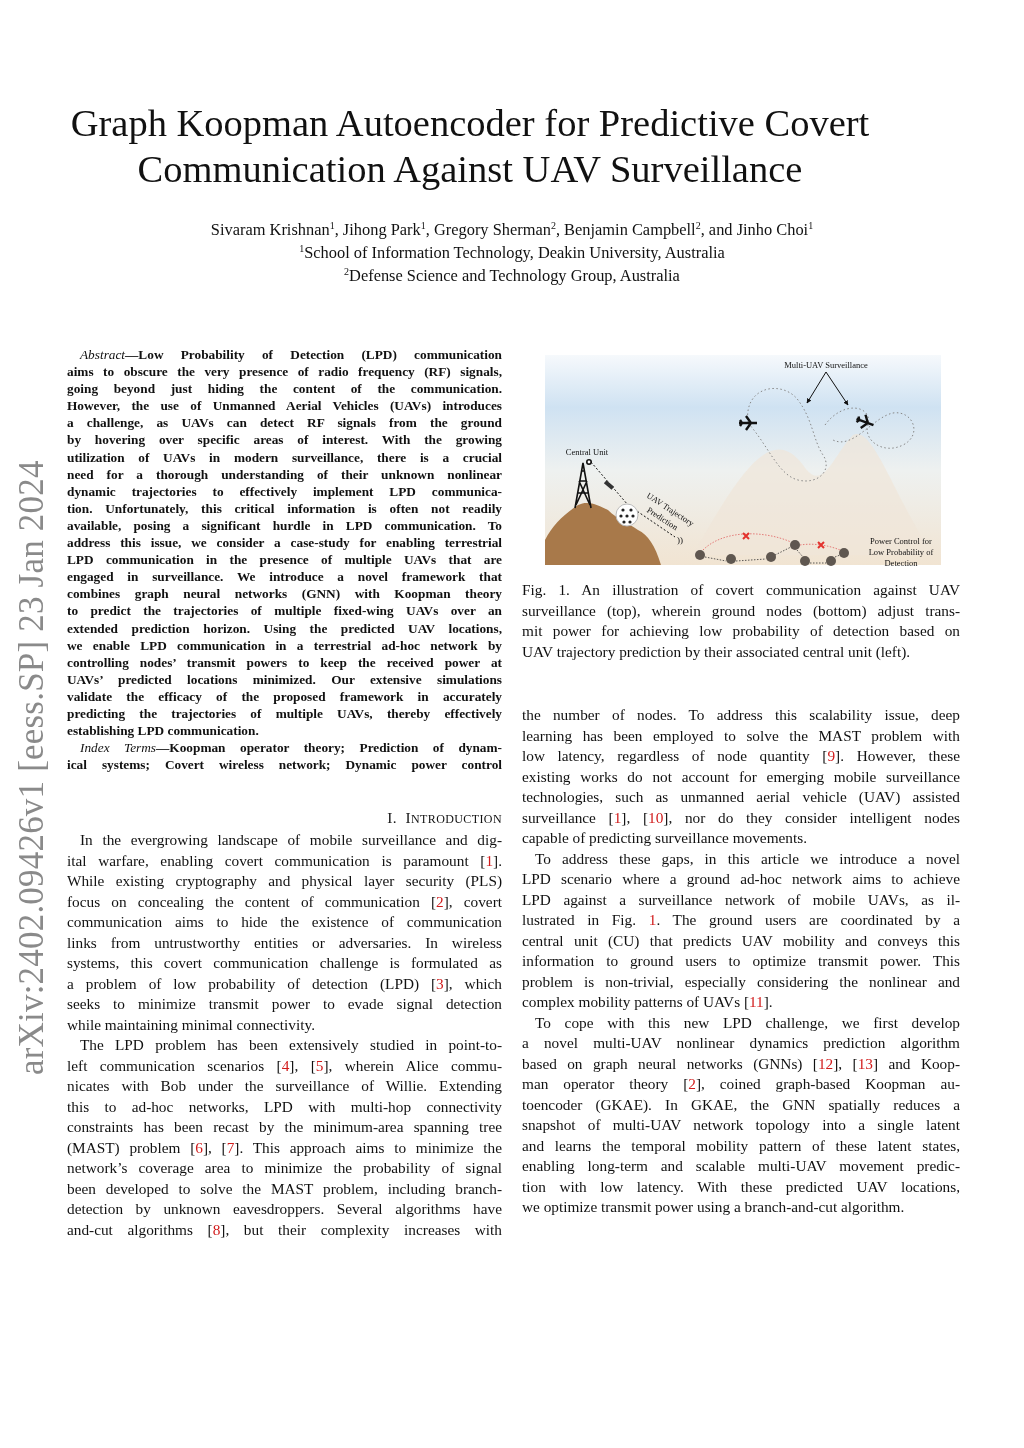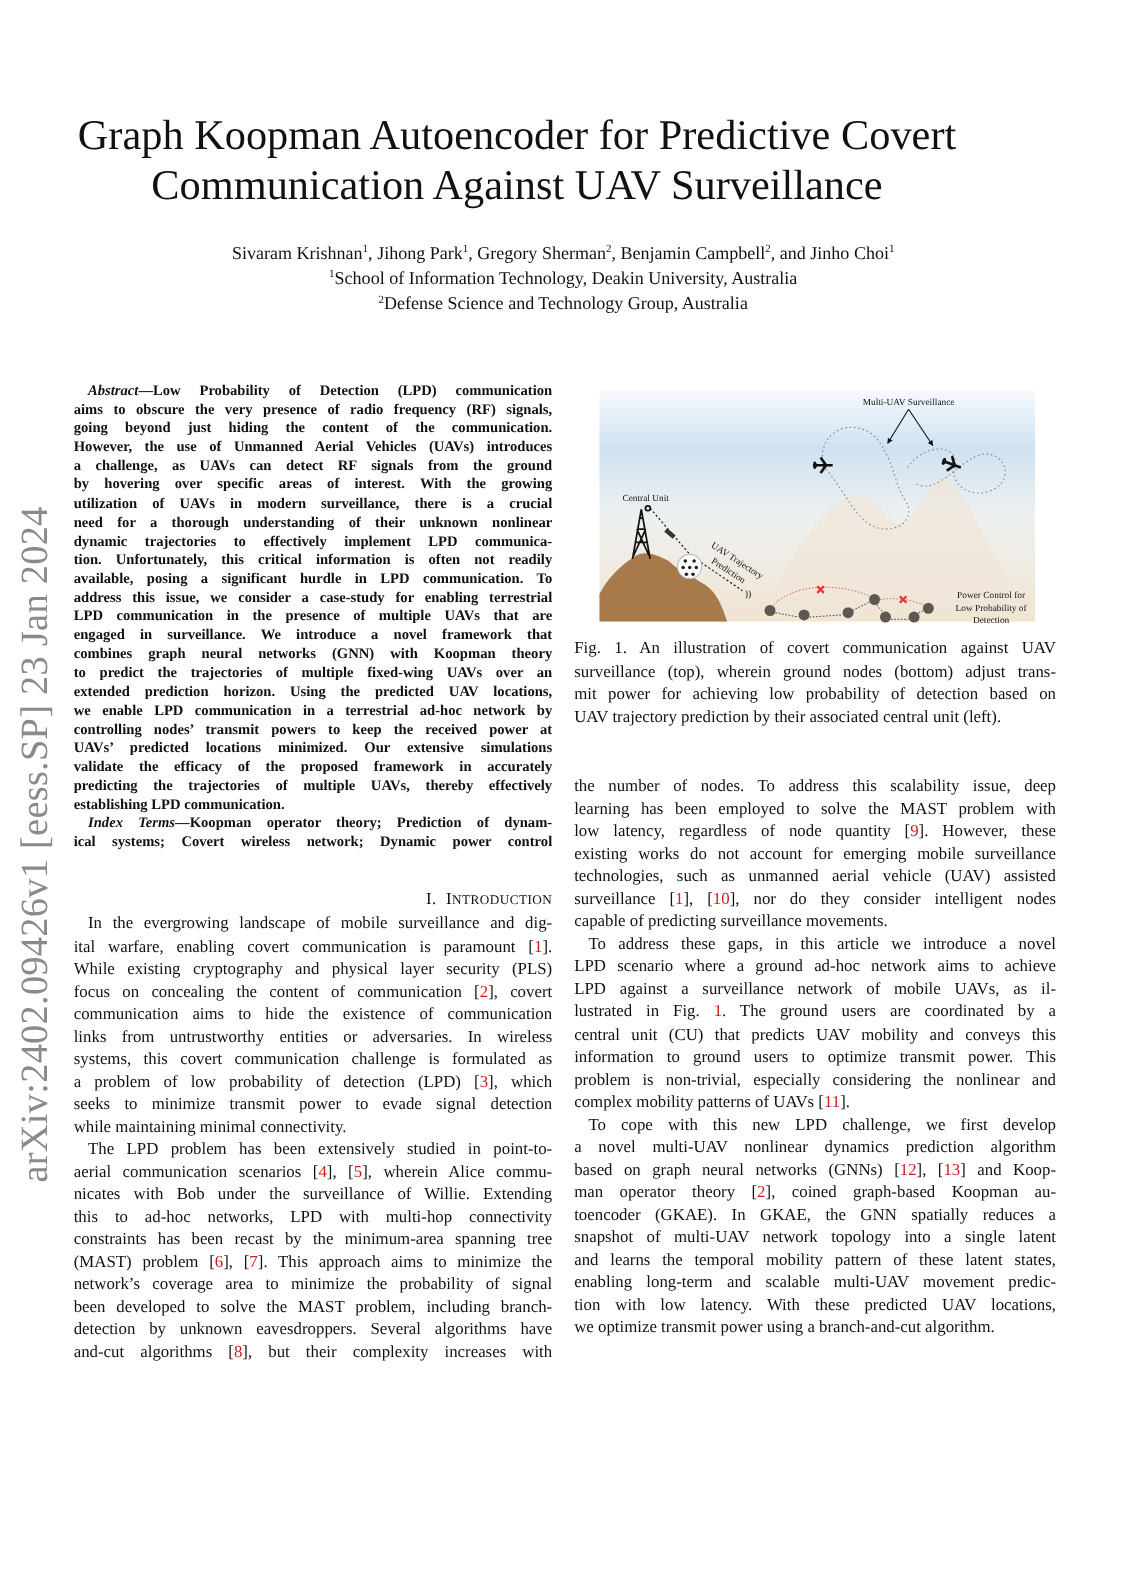--- a/index.html
+++ b/index.html
@@ -14,21 +14,21 @@
            transform-origin: 0 0; transform: rotate(-90deg);
            font-size: 35px; line-height: 56px; color: #8a8a8a; white-space: nowrap;
            letter-spacing: 0.2px; }
   .col { position: absolute; width: 435px; }
   .col-left { left: 67px; }
   .col-right { left: 522px; width: 438px; }
   .line { display: block; text-align: justify; text-align-last: justify; white-space: nowrap;
           height: 17.6px; line-height: 17.6px; }
   .line.last { text-align-last: left; }
   .abs .line { font-weight: bold; font-size: 13.3px; height: 17.1px; line-height: 17.1px; }
-  .abs .it { font-style: italic; font-weight: bold; }
+  .abs .it { font-style: italic; font-weight: normal; }
   .indent { padding-left: 13px; }
   .body .line { font-size: 15.3px; height: 20.5px; line-height: 20.5px; }
   .cite { color: #d11a1a; }
   .section-head { text-align: right; font-size: 15.3px; letter-spacing: 0.4px; line-height: 20px; }
   .section-head .sc { font-size: 12px; }
   .caption .line { font-size: 15.3px; height: 20.5px; line-height: 20.5px; }
   .figure { position: absolute; left: 543px; top: 345px; width: 400px; height: 225px; overflow: hidden; }
   .figure svg { display: block; }
   .fig-label { font-family: "Liberation Serif", serif; font-size: 8.5px; fill: #111; }
 </style>
@@ -92,21 +92,21 @@
     <span class="line"><span>ital warfare, enabling covert communication is paramount [</span><span class="cite">1</span><span>].</span></span>
     <span class="line"><span>While existing cryptography and physical layer security (PLS)</span></span>
     <span class="line"><span>focus on concealing the content of communication [</span><span class="cite">2</span><span>], covert</span></span>
     <span class="line"><span>communication aims to hide the existence of communication</span></span>
     <span class="line"><span>links from untrustworthy entities or adversaries. In wireless</span></span>
     <span class="line"><span>systems, this covert communication challenge is formulated as</span></span>
     <span class="line"><span>a problem of low probability of detection (LPD) [</span><span class="cite">3</span><span>], which</span></span>
     <span class="line"><span>seeks to minimize transmit power to evade signal detection</span></span>
     <span class="line last"><span>while maintaining minimal connectivity.</span></span>
     <span class="line indent"><span>The LPD problem has been extensively studied in point-to-</span></span>
-    <span class="line"><span>aerial communication scenarios [</span><span class="cite">4</span><span>], [</span><span class="cite">5</span><span>], wherein Alice commu-</span></span>
+    <span class="line"><span>left communication scenarios [</span><span class="cite">4</span><span>], [</span><span class="cite">5</span><span>], wherein Alice commu-</span></span>
     <span class="line"><span>nicates with Bob under the surveillance of Willie. Extending</span></span>
     <span class="line"><span>this to ad-hoc networks, LPD with multi-hop connectivity</span></span>
     <span class="line"><span>constraints has been recast by the minimum-area spanning tree</span></span>
     <span class="line"><span>(MAST) problem [</span><span class="cite">6</span><span>], [</span><span class="cite">7</span><span>]. This approach aims to minimize the</span></span>
     <span class="line"><span>network’s coverage area to minimize the probability of signal</span></span>
     <span class="line"><span>been developed to solve the MAST problem, including branch-</span></span>
     <span class="line"><span>detection by unknown eavesdroppers. Several algorithms have</span></span>
     <span class="line"><span>and-cut algorithms [</span><span class="cite">8</span><span>], but their complexity increases with</span></span>
   </div>
 

